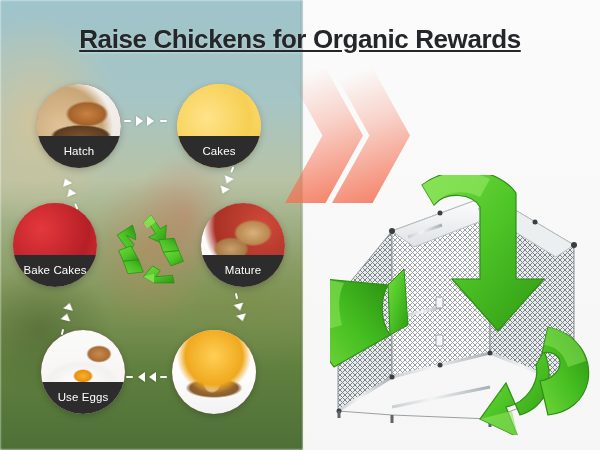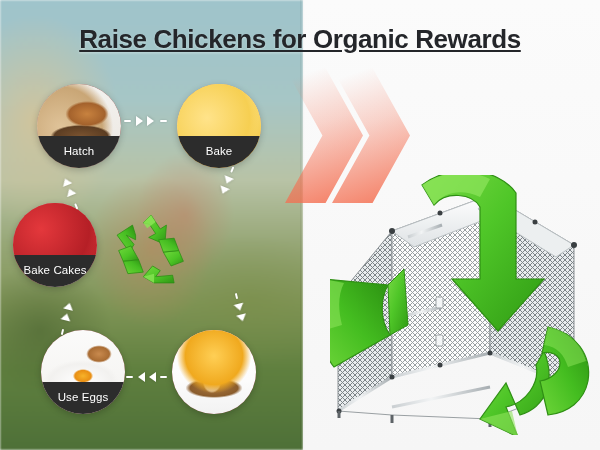--- a/index.html
+++ b/index.html
@@ -134,23 +134,27 @@
     <div class="chev c2"></div>
   </div>
 
   <div class="node" id="n-hatch">
     <div class="pic pic-hatch"></div>
     <div class="cap">Hatch</div>
   </div>
 
   <div class="node" id="n-grow">
     <div class="pic pic-grow"></div>
-    <div class="cap">Bake</div>
-  </div>
-
+    <div class="cap">Cakes</div>
+  </div>
+
+  <div class="node" id="n-mature">
+    <div class="pic pic-mature"></div>
+    <div class="cap">Mature</div>
+  </div>
 
   <div class="node" id="n-collect">
     <div class="pic pic-collect"></div>
   </div>
 
   <div class="node" id="n-cakes">
     <div class="pic pic-cakes"></div>
     <div class="cap">Bake Cakes</div>
   </div>
 

